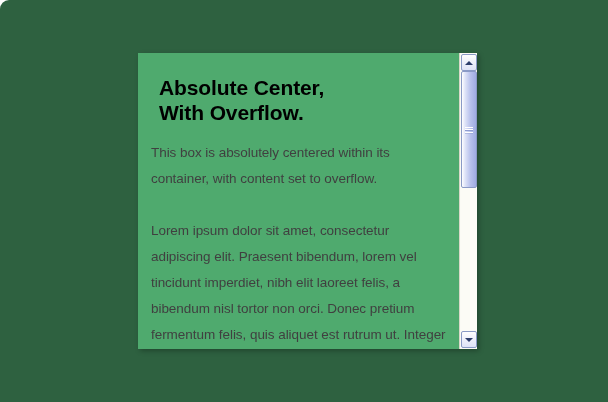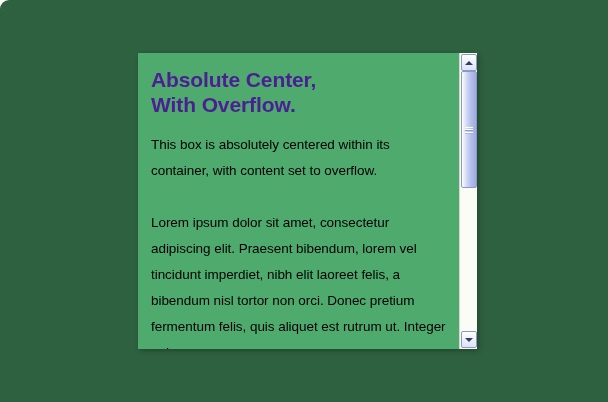--- a/index.html
+++ b/index.html
@@ -43,34 +43,34 @@
     left: 0;
     top: 0;
     width: 321px;   
     height: 100%;
     padding: 14px 10px 0 12px;
     box-sizing: border-box;
     overflow: hidden;
   }
 
   #box-heading {
-    margin: 0;
+    margin: 8px;
     padding: 0 0 0 1px;
-    color: #4c1d95;
+    color: #000000;
     font-size: 21px;
     font-weight: bold;
     line-height: 25px;
     letter-spacing: -0.1px;
     white-space: pre-line;
   }
 
   .box-paragraph {
     margin: 0;
     padding: 0 0 0 1px;
-    color: #000000;
+    color: #404040;
     font-size: 13.5px;
     line-height: 26px;
     letter-spacing: -0.05px;
   }
 
   #intro-paragraph {
     margin-top: 15px;
   }
 
   #lorem-paragraph {

